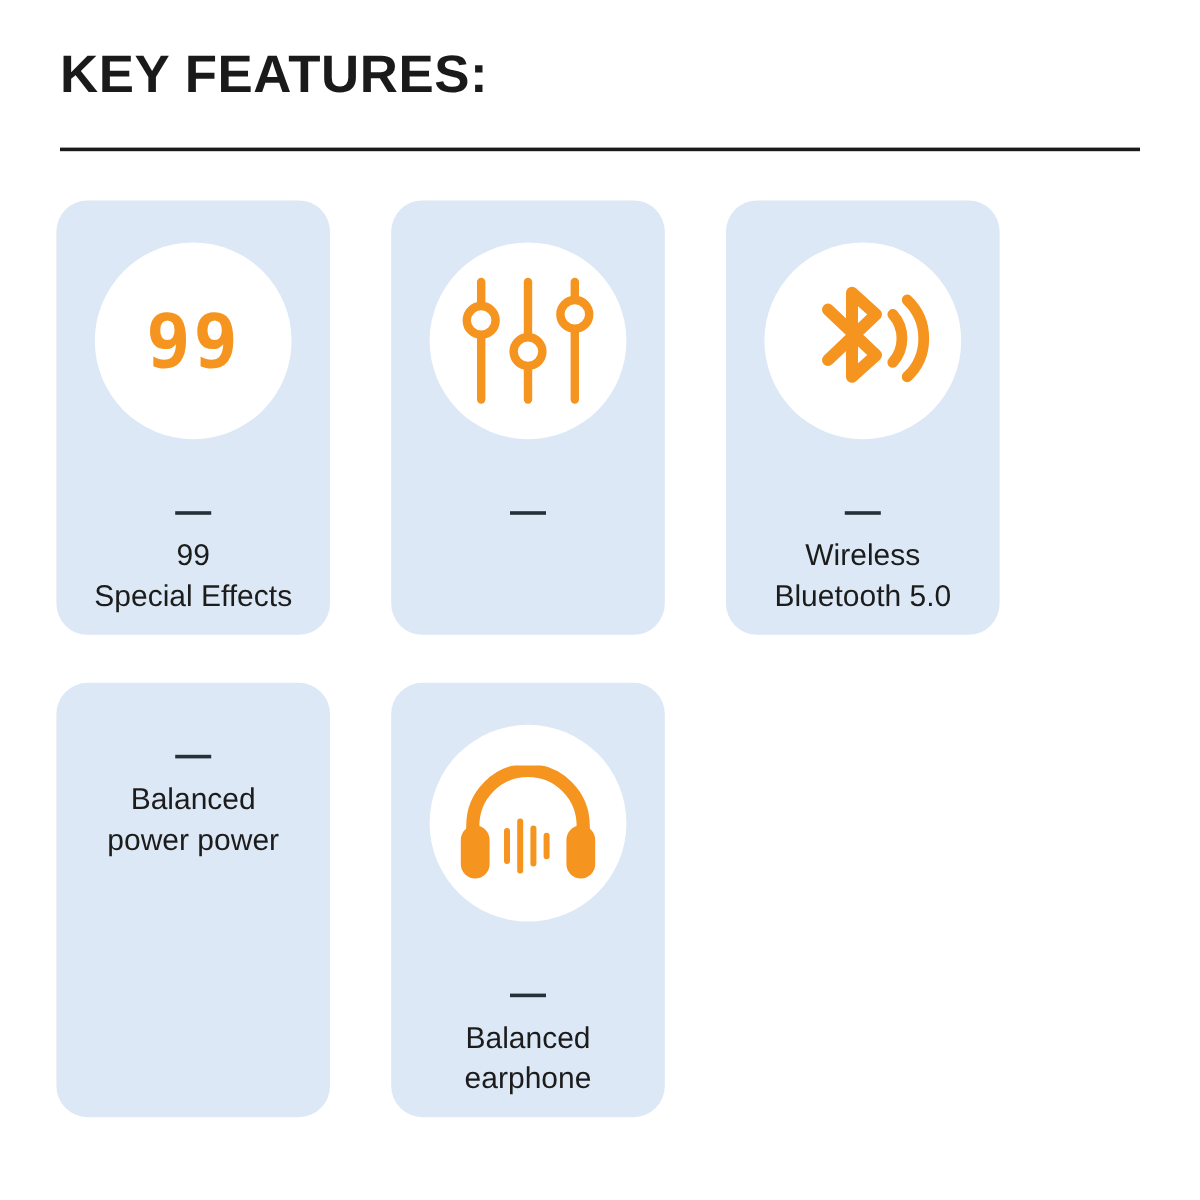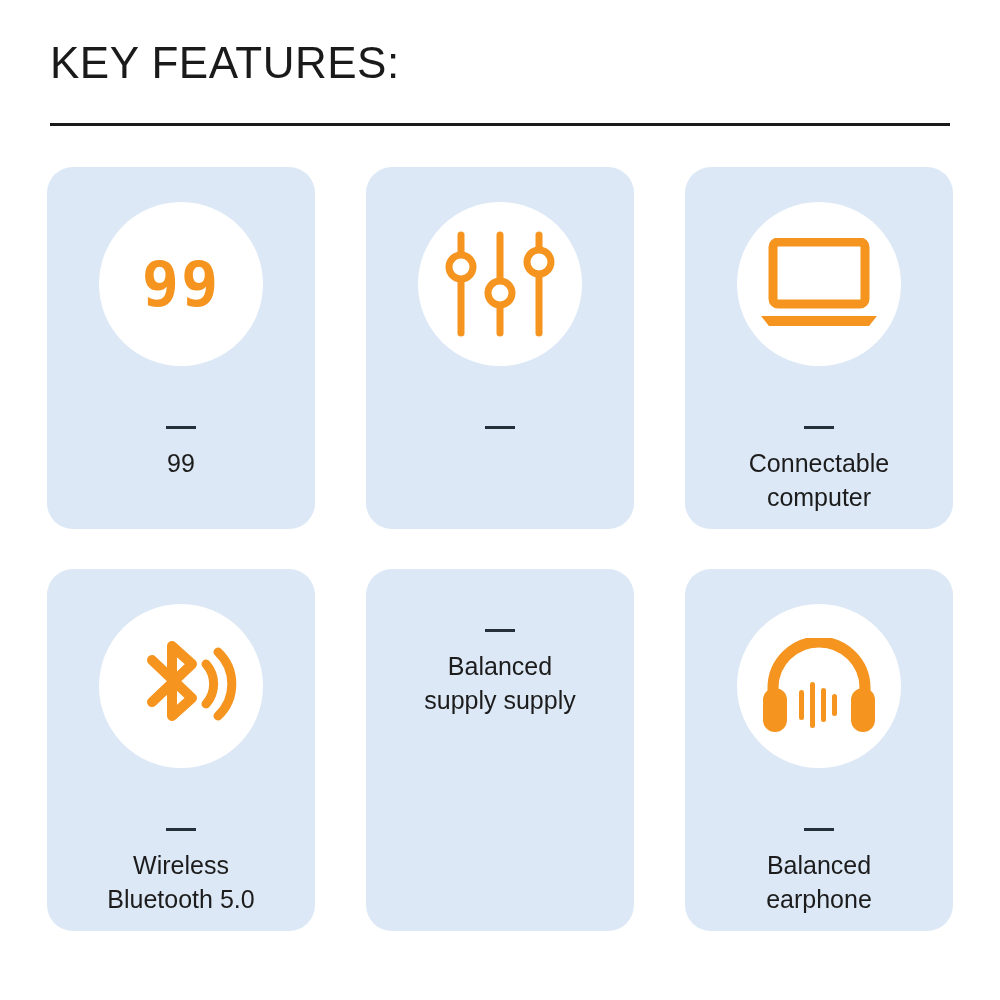--- a/index.html
+++ b/index.html
@@ -17,21 +17,21 @@
     position: relative;
     width: 1000px;
     height: 1000px;
     box-sizing: border-box;
   }
   .title {
     position: absolute;
     left: 50px;
     top: 38px;
     font-size: 44px;
-    font-weight: normal;
+    font-weight: bold;
     letter-spacing: 0.5px;
     color: #1a1a1a;
     font-family: "Liberation Sans", sans-serif;
   }
   .title-rule {
     position: absolute;
     left: 50px;
     top: 123px;
     width: 900px;
     height: 3px;
@@ -40,21 +40,21 @@
   .grid {
     position: absolute;
     left: 47px;
     top: 167px;
     width: 906px;
     display: flex;
     flex-wrap: wrap;
     gap: 40px 51px;
   }
   .card {
-    width: 268px;
+    width: 228px;
     height: 362px;
     background: #dce8f5;
     border-radius: 26px;
     box-sizing: border-box;
     display: flex;
     flex-direction: column;
     align-items: center;
     position: relative;
   }
   .icon-circle {
@@ -109,73 +109,61 @@
 
   <div class="grid">
 
     <div class="card">
       <div class="icon-circle">
         <span class="seg-text">99</span>
       </div>
       <div class="divider"></div>
       <div class="caption">
         <span>99</span>
+        <span class="l2">Special Effects</span>
       </div>
     </div>
 
     <div class="card">
       <div class="icon-circle">
         <svg width="118" height="110" viewBox="0 0 118 110">
           <g stroke="#f5941f" stroke-width="7" stroke-linecap="round" fill="none">
             <line x1="20" y1="6" x2="20" y2="104"></line>
             <line x1="59" y1="6" x2="59" y2="104"></line>
             <line x1="98" y1="6" x2="98" y2="104"></line>
           </g>
           <circle cx="20" cy="38" r="12" fill="#ffffff" stroke="#f5941f" stroke-width="7"></circle>
           <circle cx="59" cy="64" r="12" fill="#ffffff" stroke="#f5941f" stroke-width="7"></circle>
           <circle cx="98" cy="33" r="12" fill="#ffffff" stroke="#f5941f" stroke-width="7"></circle>
         </svg>
       </div>
       <div class="divider"></div>
     </div>
 
-    <div class="card">
-      <div class="icon-circle">
-        <svg width="120" height="92" viewBox="0 0 120 92">
-          <rect x="14" y="4" width="92" height="62" rx="5" fill="none" stroke="#f5941f" stroke-width="9"></rect>
-          <path d="M2 78 H118 L110 88 H10 Z" fill="#f5941f"></path>
-        </svg>
-      </div>
-      <div class="divider"></div>
-      <div class="caption">
-        <span>Connectable</span>
-        <span class="l2">computer</span>
-      </div>
-    </div>
 
     <div class="card">
       <div class="icon-circle">
         <svg width="118" height="108" viewBox="0 0 118 108">
           <path d="M30 28 L70 66 L50 84 L50 14 L70 32 L30 70" fill="none" stroke="#f5941f" stroke-width="10" stroke-linecap="round" stroke-linejoin="round"></path>
           <path d="M84 32 A30 30 0 0 1 84 72" fill="none" stroke="#f5941f" stroke-width="9" stroke-linecap="round"></path>
           <path d="M96 20 A44 44 0 0 1 96 84" fill="none" stroke="#f5941f" stroke-width="9" stroke-linecap="round"></path>
         </svg>
       </div>
       <div class="divider"></div>
       <div class="caption">
         <span>Wireless</span>
         <span class="l2">Bluetooth 5.0</span>
       </div>
     </div>
 
     <div class="card">
       <div class="divider"></div>
       <div class="caption">
         <span>Balanced</span>
-        <span class="l2">supply supply</span>
+        <span class="l2">power power</span>
       </div>
     </div>
 
     <div class="card">
       <div class="icon-circle">
         <svg width="120" height="96" viewBox="0 0 120 96">
           <path d="M14 62 V50 A46 46 0 0 1 106 50 V62" fill="none" stroke="#f5941f" stroke-width="11" stroke-linecap="round"></path>
           <rect x="4" y="50" width="24" height="44" rx="12" fill="#f5941f"></rect>
           <rect x="92" y="50" width="24" height="44" rx="12" fill="#f5941f"></rect>
           <g fill="#f5941f">

